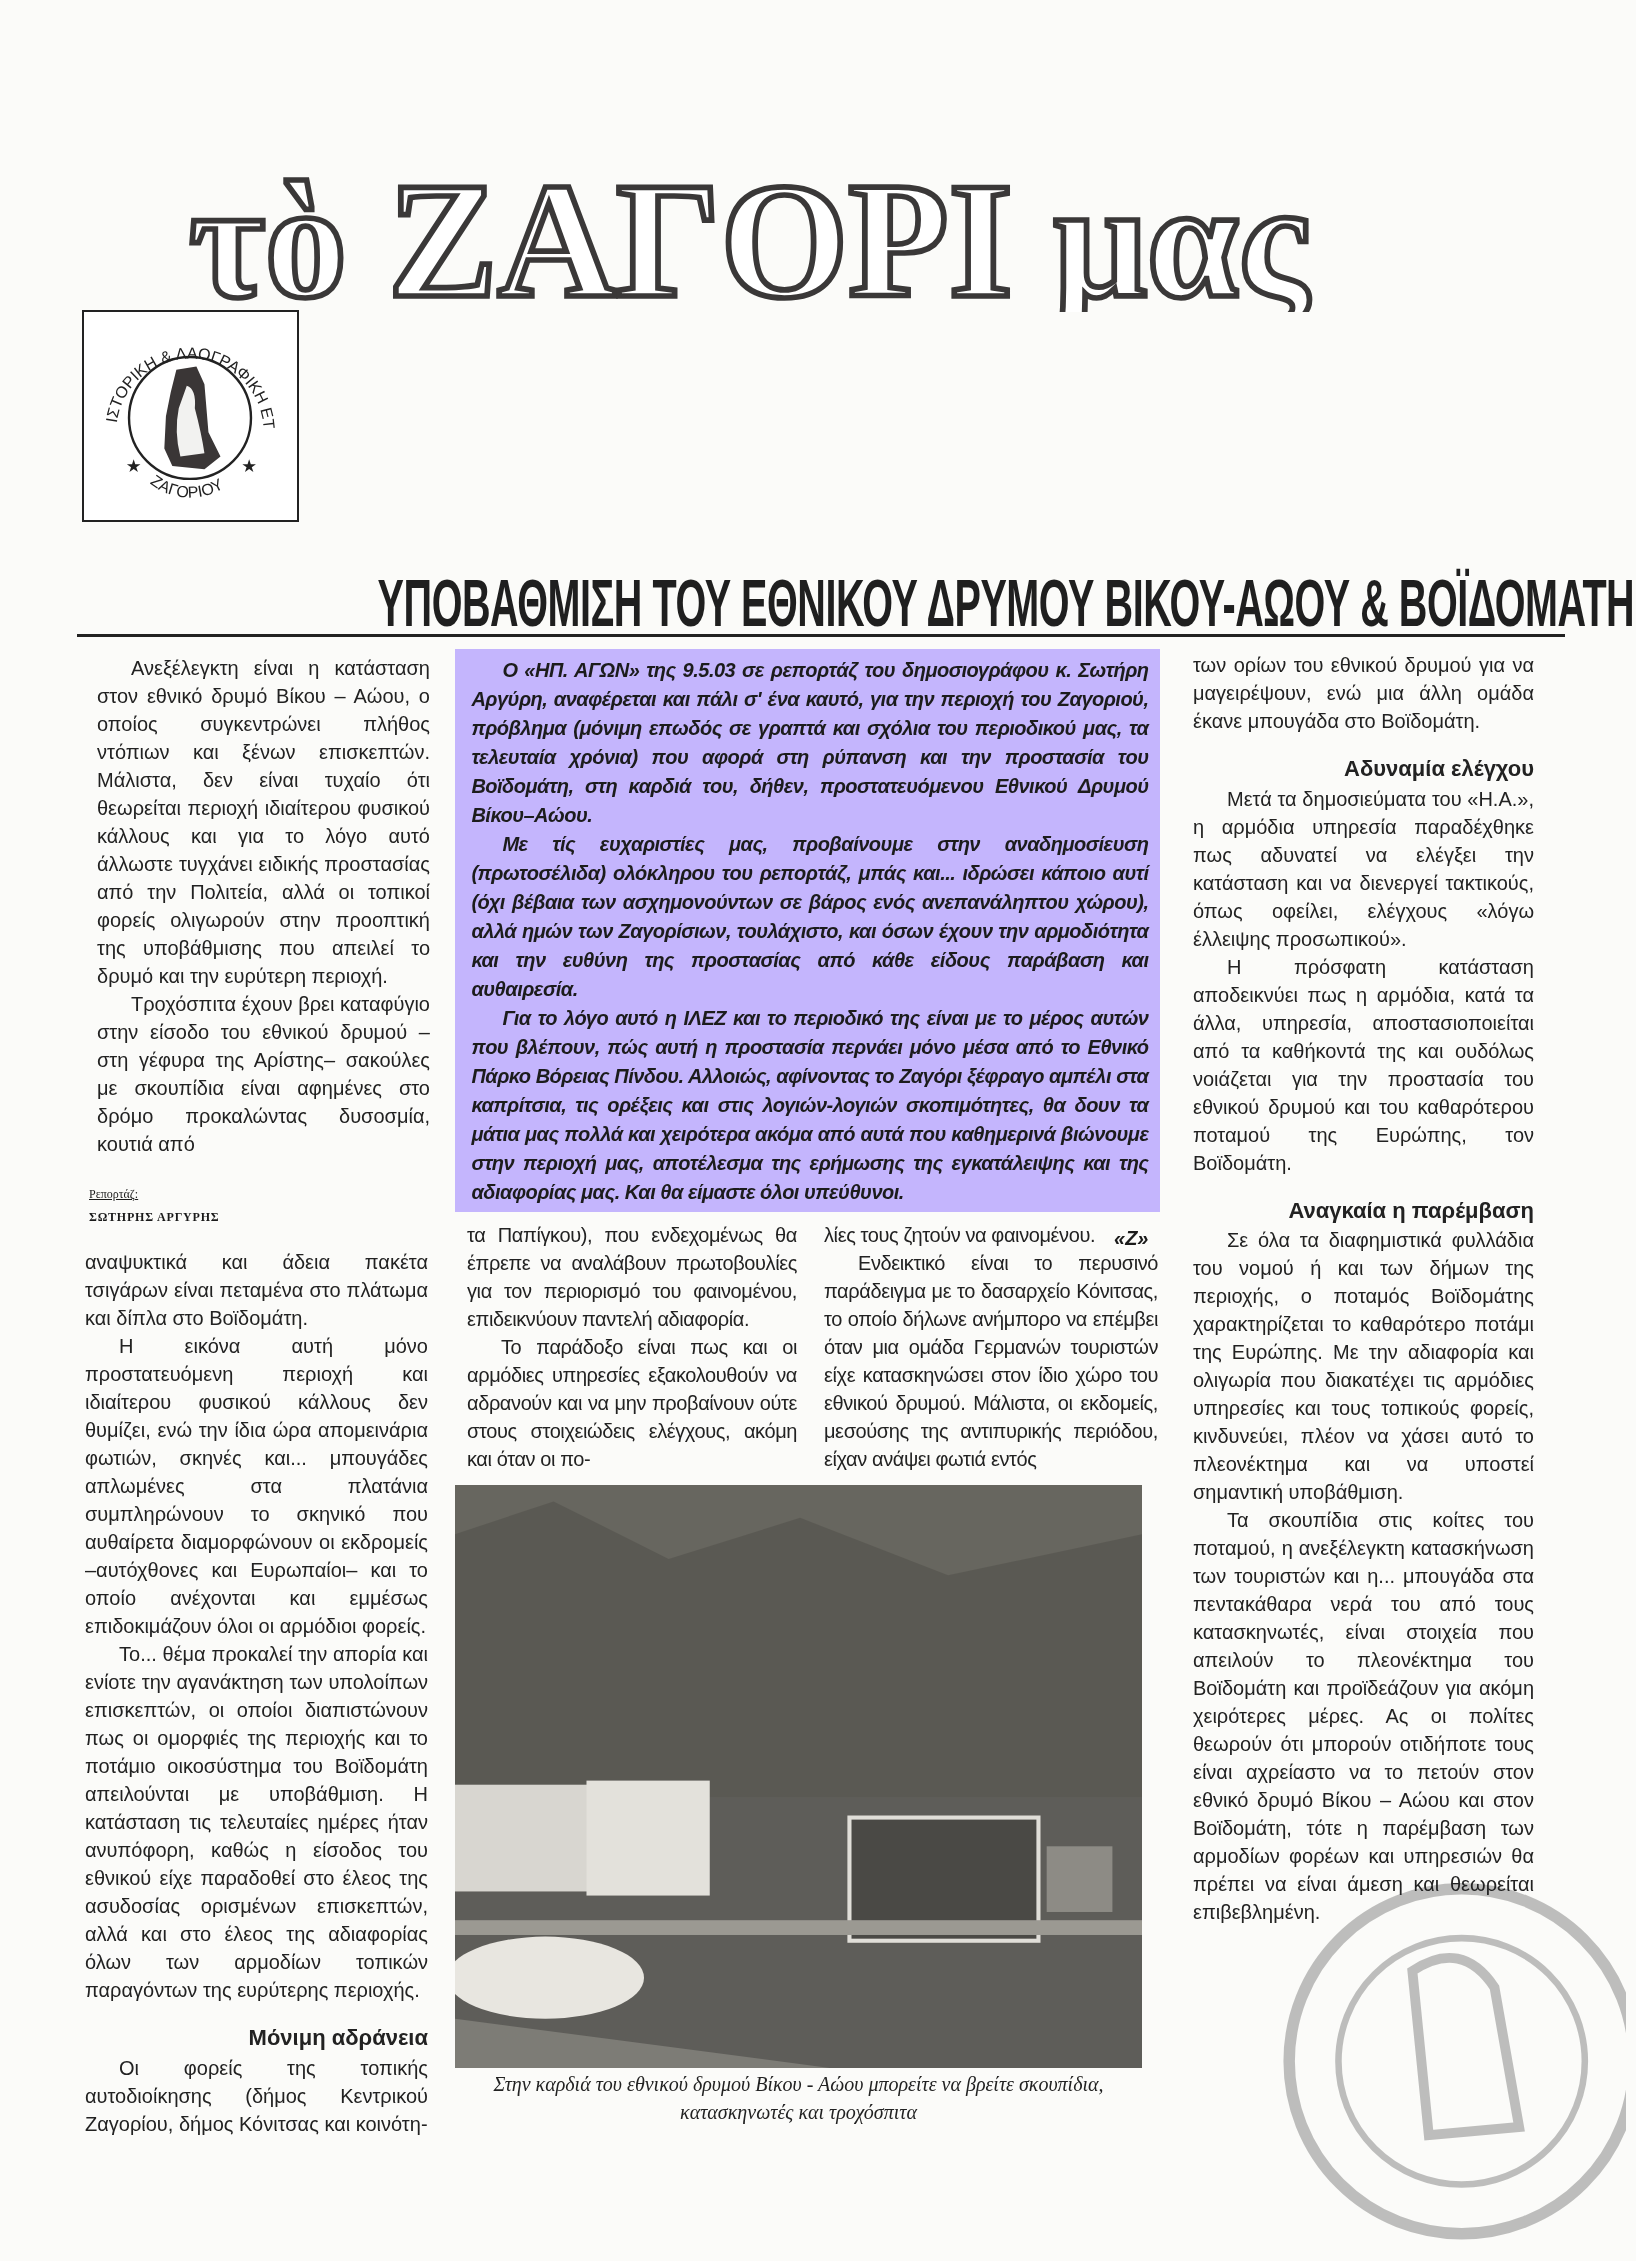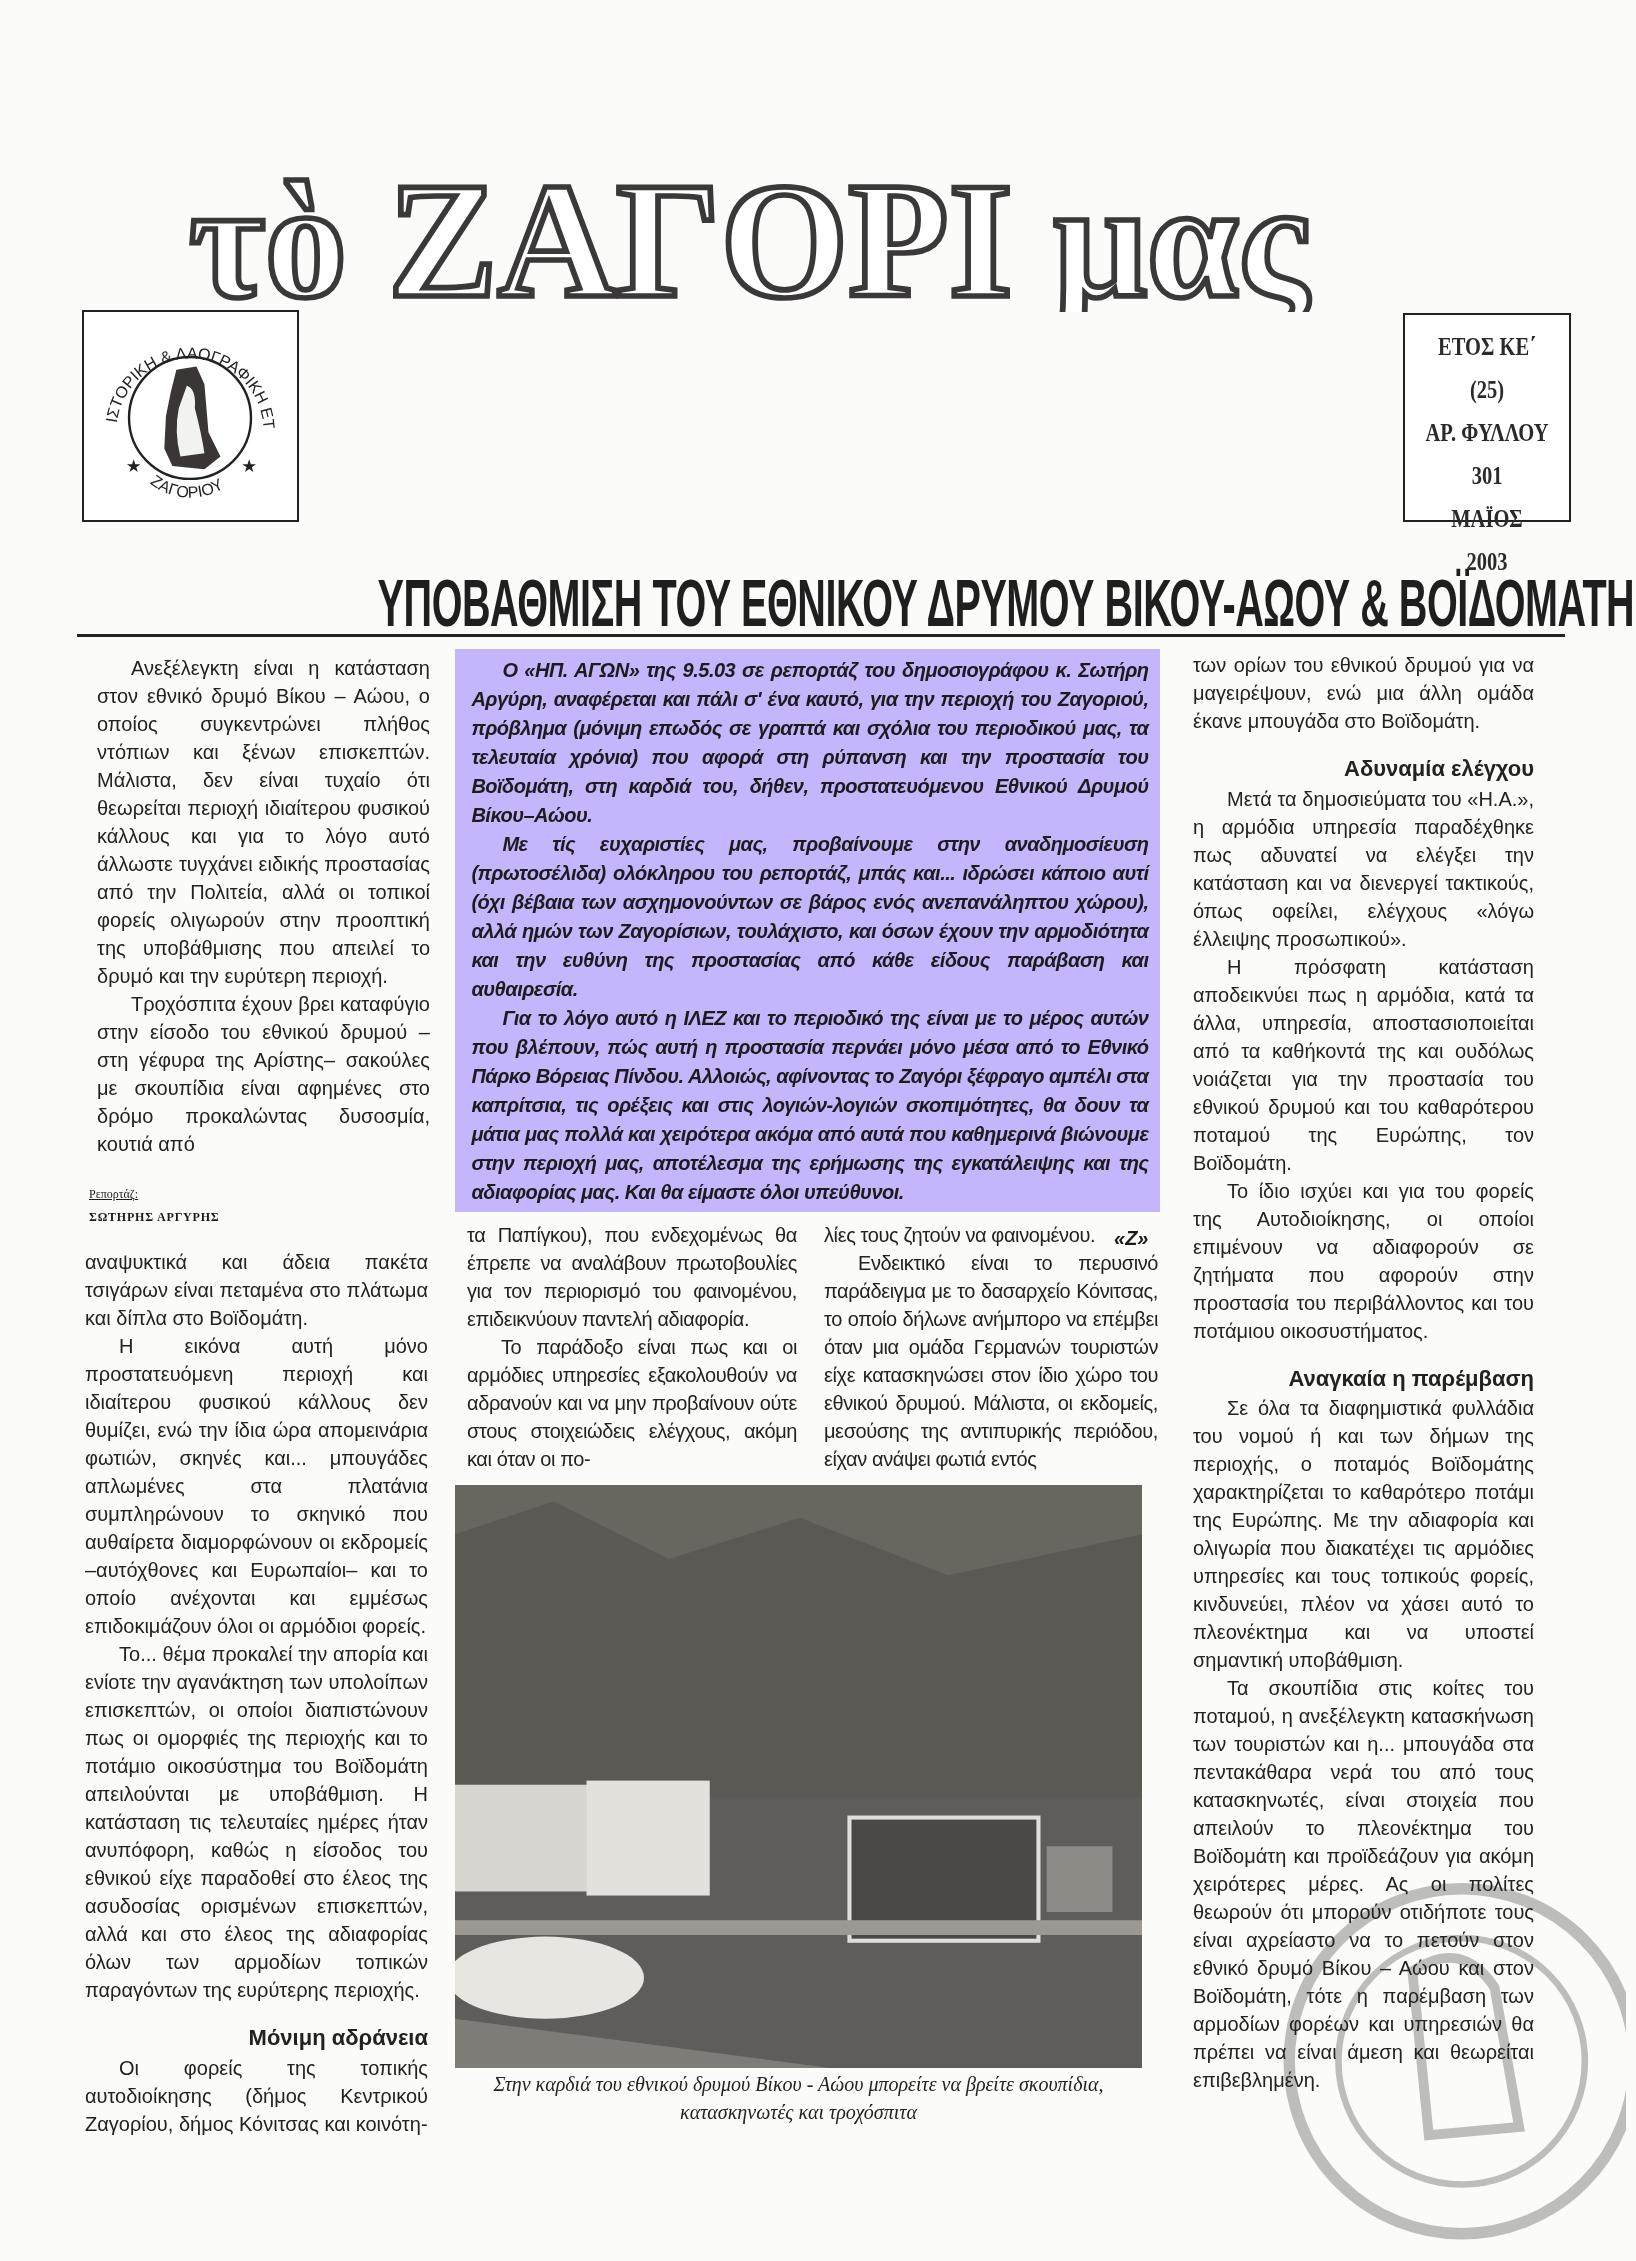--- a/index.html
+++ b/index.html
@@ -72,28 +72,20 @@
       </defs>
       <circle cx="132" cy="132" r="76" fill="none" stroke="#222" stroke-width="3"></circle>
       <text font-size="20" fill="#222" font-family="Liberation Sans, sans-serif"><textPath href="#ringTop" startOffset="4%">ΙΣΤΟΡΙΚΗ &amp; ΛΑΟΓΡΑΦΙΚΗ ΕΤΑΙΡΕΙΑ</textPath></text>
       <text font-size="20" fill="#222" font-family="Liberation Sans, sans-serif"><textPath href="#ringBot" startOffset="18%">ΖΑΓΟΡΙΟΥ</textPath></text>
       <path d="M115 72 L140 68 L150 90 L155 150 L170 180 L150 196 L110 192 L100 170 L102 130 L108 100 Z" fill="#3a3636"></path>
       <path d="M128 92 Q140 96 138 120 Q146 150 150 176 L120 180 Q112 150 118 120 Z" fill="#f2f2f0"></path>
       <text x="52" y="200" font-size="22" fill="#222">★</text>
       <text x="196" y="200" font-size="22" fill="#222">★</text>
     </svg>
   </div>
-  <div class="right-box">
-    <div class="right-inner serif-cond">
-      <span class="right-line">ΕΤΟΣ ΚΕ΄ (25)</span>
-      <span class="right-line">ΑΡ. ΦΥΛΛΟΥ 301</span>
-      <span class="right-line">ΜΑΪΟΣ</span>
-      <span class="right-line">2003</span>
-    </div>
-  </div>
 </div>
 
 <div class="headline">ΥΠΟΒΑΘΜΙΣΗ ΤΟΥ ΕΘΝΙΚΟΥ ΔΡΥΜΟΥ ΒΙΚΟΥ-ΑΩΟΥ &amp; ΒΟΪΔΟΜΑΤΗ</div>
 <div class="headline-rule"></div>
 
 <div class="col col1a">
   <p>Ανεξέλεγκτη είναι η κατάσταση στον εθνικό δρυμό Βίκου – Αώου, ο οποίος συγκεντρώνει πλήθος ντόπιων και ξένων επισκεπτών. Μάλιστα, δεν είναι τυχαίο ότι θεωρείται περιοχή ιδιαίτερου φυσικού κάλλους και για το λόγο αυτό άλλωστε τυγχάνει ειδικής προστασίας από την Πολιτεία, αλλά οι τοπικοί φορείς ολιγωρούν στην προοπτική της υποβάθμισης που απειλεί το δρυμό και την ευρύτερη περιοχή.</p>
   <p>Τροχόσπιτα έχουν βρει καταφύγιο στην είσοδο του εθνικού δρυμού –στη γέφυρα της Αρίστης– σακούλες με σκουπίδια είναι αφημένες στο δρόμο προκαλώντας δυσοσμία, κουτιά από</p>
 </div>
 
@@ -140,21 +132,20 @@
     <path d="M0 650 L836 760 L0 760 Z" fill="#7d7c76"></path>
   </svg>
 </div>
 <div class="caption">Στην καρδιά του εθνικού δρυμού Βίκου - Αώου μπορείτε να βρείτε σκουπίδια, κατασκηνωτές και τροχόσπιτα</div>
 
 <div class="col col4">
   <p class="noindent">των ορίων του εθνικού δρυμού για να μαγειρέψουν, ενώ μια άλλη ομάδα έκανε μπουγάδα στο Βοϊδομάτη.</p>
   <h3>Αδυναμία ελέγχου</h3>
   <p>Μετά τα δημοσιεύματα του «Η.Α.», η αρμόδια υπηρεσία παραδέχθηκε πως αδυνατεί να ελέγξει την κατάσταση και να διενεργεί τακτικούς, όπως οφείλει, ελέγχους «λόγω έλλειψης προσωπικού».</p>
   <p>Η πρόσφατη κατάσταση αποδεικνύει πως η αρμόδια, κατά τα άλλα, υπηρεσία, αποστασιοποιείται από τα καθήκοντά της και ουδόλως νοιάζεται για την προστασία του εθνικού δρυμού και του καθαρότερου ποταμού της Ευρώπης, τον Βοϊδομάτη.</p>
-  <p>Το ίδιο ισχύει και για του φορείς της Αυτοδιοίκησης, οι οποίοι επιμένουν να αδιαφορούν σε ζητήματα που αφορούν στην προστασία του περιβάλλοντος και του ποτάμιου οικοσυστήματος.</p>
   <h3>Αναγκαία η παρέμβαση</h3>
   <p>Σε όλα τα διαφημιστικά φυλλάδια του νομού ή και των δήμων της περιοχής, ο ποταμός Βοϊδομάτης χαρακτηρίζεται το καθαρότερο ποτάμι της Ευρώπης. Με την αδιαφορία και ολιγωρία που διακατέχει τις αρμόδιες υπηρεσίες και τους τοπικούς φορείς, κινδυνεύει, πλέον να χάσει αυτό το πλεονέκτημα και να υποστεί σημαντική υποβάθμιση.</p>
   <p>Τα σκουπίδια στις κοίτες του ποταμού, η ανεξέλεγκτη κατασκήνωση των τουριστών και η... μπουγάδα στα πεντακάθαρα νερά του από τους κατασκηνωτές, είναι στοιχεία που απειλούν το πλεονέκτημα του Βοϊδομάτη και προϊδεάζουν για ακόμη χειρότερες μέρες. Ας οι πολίτες θεωρούν ότι μπορούν οτιδήποτε τους είναι αχρείαστο να το πετούν στον εθνικό δρυμό Βίκου – Αώου και στον Βοϊδομάτη, τότε η παρέμβαση των αρμοδίων φορέων και υπηρεσιών θα πρέπει να είναι άμεση και θεωρείται επιβεβλημένη.</p>
 </div>
 
 <div class="stamp">
   <svg viewBox="0 0 460 470" width="378" height="386">
     <circle cx="260" cy="250" r="210" fill="none" stroke="#222" stroke-width="14"></circle>
     <circle cx="260" cy="250" r="150" fill="none" stroke="#222" stroke-width="8"></circle>
     <path d="M200 140 Q260 100 300 160 L330 330 L220 340 Z" fill="none" stroke="#222" stroke-width="12"></path>

